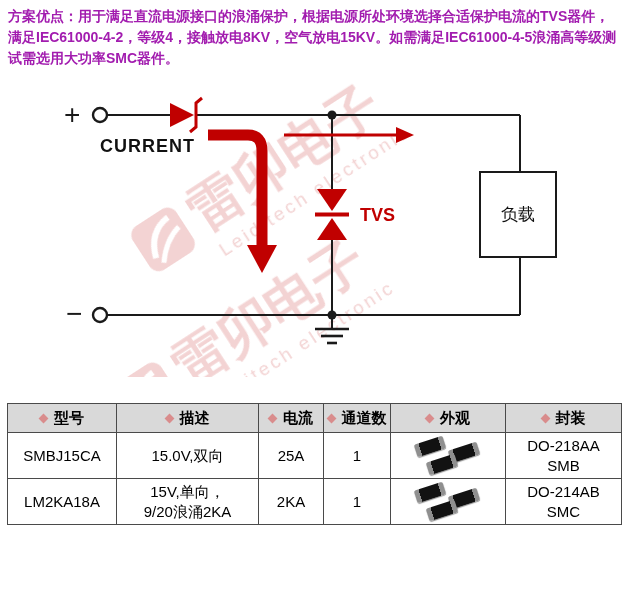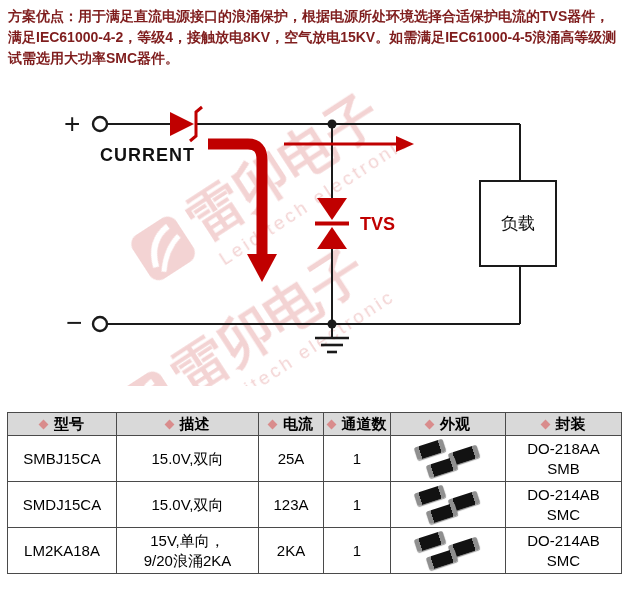--- a/index.html
+++ b/index.html
@@ -6,25 +6,25 @@
   html, body {
     margin: 0; padding: 0;
     width: 628px; height: 614px;
     background: #fff;
     color: #000;
     font-family: "Liberation Sans", "DejaVu Sans", sans-serif;
     overflow: hidden;
   }
   
   .intro {
-    margin: 6px 8px 17px 8px;
+    margin: 6px 8px 8px 8px;
     font-size: 14px;
     line-height: 1.5;
     font-weight: 700;
-    color: #7f1d1d;
+    color: #a21caf;
   }
   .intro b { font-weight: 800; }
 
   
   .diagram {
     position: relative;
     width: 628px;
     height: 300px;
     margin-top: 8px;
   }
@@ -48,21 +48,21 @@
   
   table.parts {
     border-collapse: collapse;
     width: 614px;
     margin: 26px 7px 0 7px;
     table-layout: fixed;
   }
   table.parts th, table.parts td { border: 1px solid #4a4a4a; }
   table.parts thead th {
     background: var(--header_bg, #d9d9d9);
-    height: 23px;
+    height: 29px;
     font-size: 15px;
     font-weight: 700;
     margin-top: 32px;
   }
   .th-inner { display: inline-flex; align-items: center; justify-content: center; }
   .hmark {
     display: inline-block;
     width: 7px; height: 7px;
     background: #d98c8c;
     transform: rotate(45deg);
@@ -228,52 +228,33 @@
             <span class="chip c2"></span>
             <span class="chip c3"></span>
           </div>
         </td>
       <td>
           <span class="line">DO-218AA</span>
           <span class="line">SMB</span>
         </td>
     </tr>
     <tr>
-      <td class="model">SMDJ15CA</td>
+      <td class="model">LM2KA18A</td>
       <td class="desc">
-          <span class="line">15.0V,双向</span>
-        </td>
-      <td>123A</td>
+          <span class="line">15V,单向，</span>
+          <span class="line">9/20浪涌2KA</span>
+        </td>
+      <td>2KA</td>
       <td>1</td>
       <td>
           <div class="chips">
             <span class="chip c1"></span>
             <span class="chip c2"></span>
             <span class="chip c3"></span>
           </div>
         </td>
       <td>
           <span class="line">DO-214AB</span>
           <span class="line">SMC</span>
         </td>
     </tr>
-    <tr>
-      <td class="model">LM2KA18A</td>
-      <td class="desc">
-          <span class="line">15V,单向，</span>
-          <span class="line">9/20浪涌2KA</span>
-        </td>
-      <td>2KA</td>
-      <td>1</td>
-      <td>
-          <div class="chips">
-            <span class="chip c1"></span>
-            <span class="chip c2"></span>
-            <span class="chip c3"></span>
-          </div>
-        </td>
-      <td>
-          <span class="line">DO-214AB</span>
-          <span class="line">SMC</span>
-        </td>
-    </tr>
   </tbody>
 </table>
 
 </body></html>

